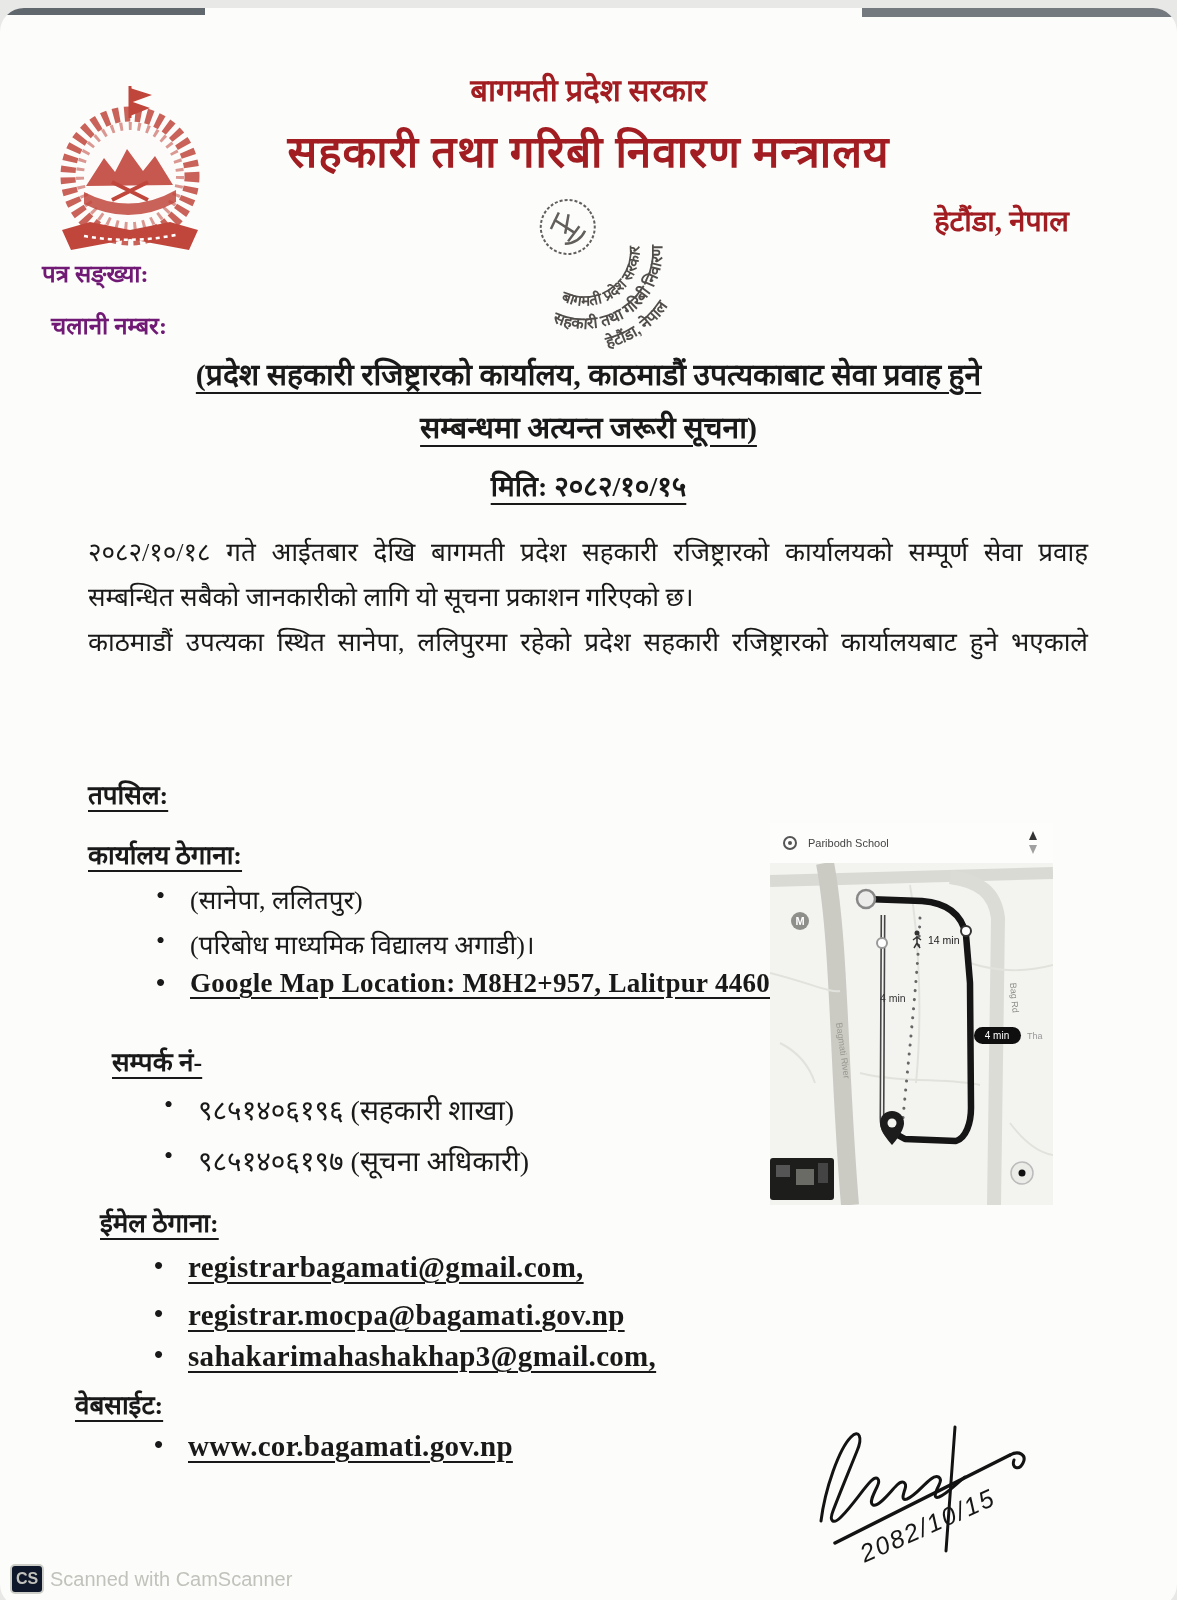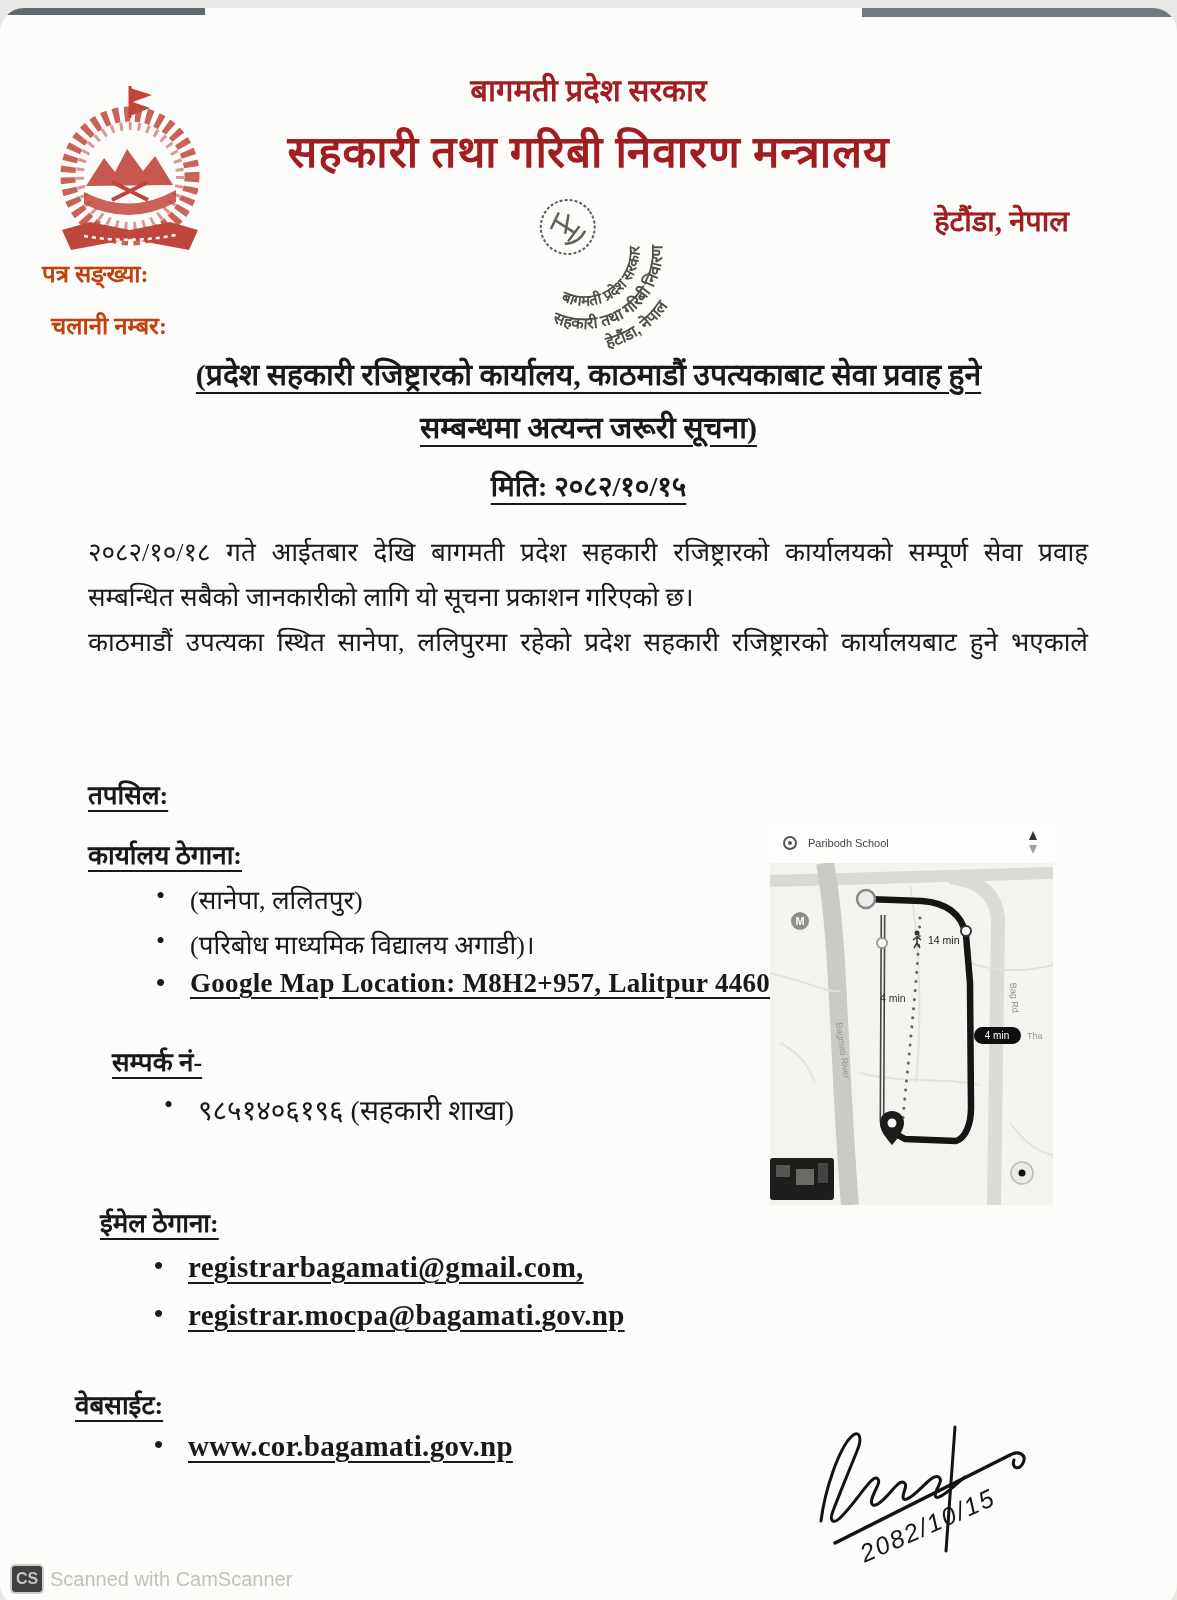--- a/index.html
+++ b/index.html
@@ -1,40 +1,40 @@
 <!DOCTYPE html>
 <html><head>
 <meta charset="utf-8">
 <style>
   html,body{margin:0;padding:0;background:#e8e8e6;}
   .page{position:relative;width:1177px;height:1600px;margin:8px auto;background:#fcfcfa;
         font-family:"Liberation Serif","DejaVu Serif",serif;color:#191919;overflow:hidden;border-radius:24px;}
   .abs{position:absolute;}
   .red{color:#a11d21;}
-  .maroon{color:#c2410c;}
+  .maroon{color:#701a75;}
   .center{left:0;right:0;text-align:center;}
   .gov-line{top:60px;font-size:31px;font-weight:bold;}
   .ministry-line{top:112px;font-size:44px;font-weight:bold;letter-spacing:1px;}
   .city-line{top:192px;right:108px;font-size:29px;font-weight:bold;text-align:right;left:auto;}
   .ref-label{left:42px;font-size:24px;font-weight:bold;}
   .title-line{font-size:30px;font-weight:bold;text-decoration:underline;text-decoration-thickness:2px;text-underline-offset:7px;}
   .date-line{font-size:28px;font-weight:bold;text-decoration:underline;text-decoration-thickness:2px;text-underline-offset:7px;}
   .body-para{left:88px;width:1000px;font-size:26px;line-height:45px;}
   .body-line{text-align:justify;text-align-last:justify;}
   .body-line.first{padding-left:82px;}
   .body-line.last{text-align-last:left;}
   .sec-head{font-size:26px;font-weight:bold;text-decoration:underline;text-decoration-thickness:2px;text-underline-offset:6px;}
   .bullet{font-size:26px;}
   .bullet::before{content:"•";position:absolute;left:-34px;top:0;font-size:26px;}
   .bullet.b-bold{font-weight:bold;text-decoration:underline;text-decoration-thickness:2px;text-underline-offset:5px;}
   .latin-bold{font-weight:bold;letter-spacing:.3px;}
   .footer-text{color:#c2c2bc;font-size:20px;font-family:"Liberation Sans","DejaVu Sans",sans-serif;}
   .cs-badge{width:30px;height:26px;border:2px solid #cecec8;border-radius:5px;color:#c2c2bc;
             font-family:"Liberation Sans",sans-serif;font-weight:bold;font-size:16px;
-            display:flex;align-items:center;justify-content:center;background:#404040;}
+            display:flex;align-items:center;justify-content:center;background:#0f172a;}
   .edge-artifact{background:#3a424a;}
   svg text{font-family:"Liberation Sans","DejaVu Sans",sans-serif;}
 </style>
 </head>
 <body>
 
 <div class="page">
 
   <div class="abs edge-artifact" style="left:0;top:0;width:205px;height:7px;opacity:.8;"></div>
   <div class="abs edge-artifact" style="left:862px;top:0;width:315px;height:9px;opacity:.7;"></div>
@@ -156,24 +156,26 @@
       <text x="38" y="24" font-size="11" fill="#444">Paribodh School</text>
       <g>
         <path d="M263,8 l4,9 h-8 z" fill="#333"></path>
         <path d="M263,31 l-4,-9 h8 z" fill="#a0a0a0"></path>
       </g>
     </svg>
   </div>
 
   <div class="abs sec-head" style="left:112px;top:1035px;">सम्पर्क नं-</div>
   <div class="abs bullet" style="left:198px;top:1082px;font-size:28px;">९८५१४०६१९६ (सहकारी शाखा)</div>
+  <div class="abs bullet" style="left:198px;top:1133px;font-size:28px;">९८५१४०६१९७ (सूचना अधिकारी)</div>
 
   <div class="abs sec-head" style="left:100px;top:1196px;">ईमेल ठेगाना:</div>
   <div class="abs bullet b-bold latin-bold" style="left:188px;top:1243px;font-size:29px;">registrarbagamati@gmail.com,</div>
   <div class="abs bullet b-bold latin-bold" style="left:188px;top:1291px;font-size:29px;">registrar.mocpa@bagamati.gov.np</div>
+  <div class="abs bullet b-bold latin-bold" style="left:188px;top:1332px;font-size:29px;">sahakarimahashakhap3@gmail.com,</div>
 
   <div class="abs sec-head" style="left:75px;top:1378px;">वेबसाईट:</div>
   <div class="abs bullet b-bold latin-bold" style="left:188px;top:1422px;font-size:29px;">www.cor.bagamati.gov.np</div>
 
   <div class="abs" style="left:805px;top:1385px;width:240px;height:180px;">
     <svg width="240" height="180" viewBox="0 0 240 180">
       <g stroke="#131313" fill="none" stroke-linecap="round">
         <path stroke-width="3" d="M16,128 C20,96 34,56 46,44 C54,36 58,44 52,58 C44,78 34,102 28,118 C24,128 28,132 36,124 C48,112 58,96 66,88 C72,82 76,86 72,94 C68,102 64,110 68,112 C74,114 84,100 92,92 C98,86 102,90 100,96 C98,102 96,108 102,106 C110,103 118,92 126,86 C132,81 138,84 134,92 C130,100 128,106 134,104 C142,101 152,90 160,84"></path>
         <path stroke-width="3.5" d="M30,150 L205,62"></path>
         <path stroke-width="3" d="M205,62 C214,57 222,62 218,70 C214,78 206,75 209,67"></path>

